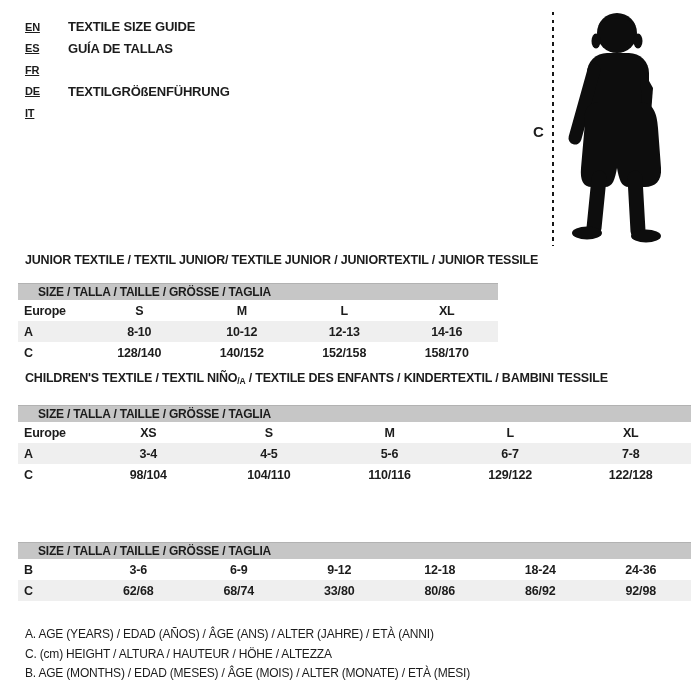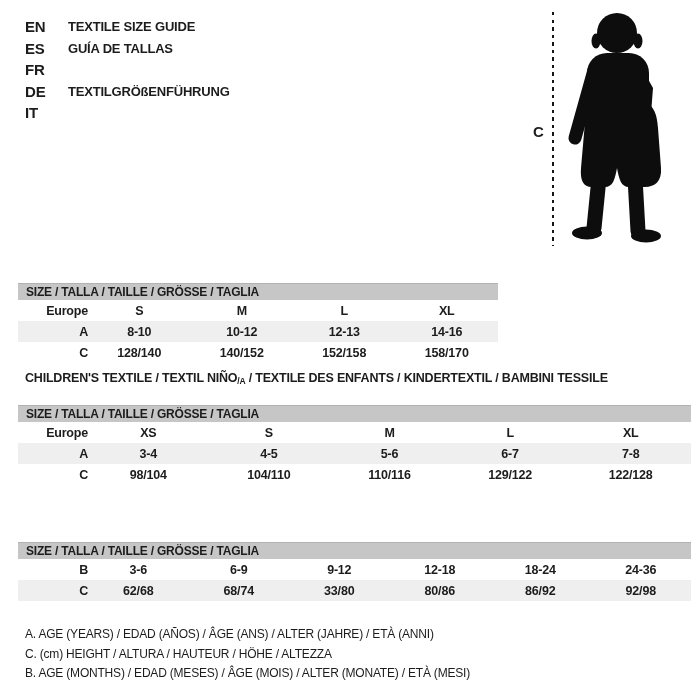--- a/index.html
+++ b/index.html
@@ -10,21 +10,21 @@
     background: #ffffff;
     font-family: "Liberation Sans", sans-serif;
     color: #1c1c1c;
     overflow: hidden;
     letter-spacing: -0.2px;
   }
 
   
   .lang-block { position: absolute; left: 25px; top: 16px; }
   .lang-row { display: flex; height: 21.5px; align-items: center; }
-  .lang-code { width: 43px; font-size: 15px; font-weight: 700; }
+  .lang-code { width: 43px; font-size: 11px; font-weight: 700; text-decoration: underline; }
   .lang-label { font-size: 13px; font-weight: 700; white-space: nowrap; }
 
   
   .measure-line {
     position: absolute; left: 552px; top: 12px; width: 2px; height: 234px;
     background: repeating-linear-gradient(to bottom, #161616 0 3.5px, transparent 3.5px 7.5px);
   }
   .measure-label {
     position: absolute; left: 533px; top: 123px;
     font-size: 15px; font-weight: 700;
@@ -37,28 +37,28 @@
     font-size: 12.5px; font-weight: 700; white-space: nowrap;
   }
   .sec-title .sub { font-size: 8.5px; vertical-align: -2px; }
   .sec-title-multi { line-height: 18px; }
 
   
   .stable { position: absolute; left: 18px; }
   .size-bar {
     height: 16px; line-height: 16px;
     background: #c6c6c6; border-top: 1px solid #b2b2b2;
-    padding-left: 8px; font-size: 12px; font-weight: 700;
+    padding-left: 20px; font-size: 12px; font-weight: 700;
   }
   .trow { display: grid; height: 21px; align-items: center; }
   .cols4 { grid-template-columns: 70px repeat(4, 1fr); }
   .cols5 { grid-template-columns: 70px repeat(5, 1fr); }
   .cols6 { grid-template-columns: 70px repeat(6, 1fr); }
   .trow.shade { background: #efefef; }
-  .lbl { padding-left: 6px; font-size: 12.5px; font-weight: 700; text-align: right; }
+  .lbl { padding-left: 6px; font-size: 12.5px; font-weight: 700; }
   .cell { text-align: center; font-size: 12.5px; font-weight: 700; }
 
   
   .legend { position: absolute; left: 25px; top: 625px; }
   .legend-line { font-size: 12px; font-weight: 400; line-height: 19.5px; white-space: nowrap; }
 </style>
 </head>
 <body>
 
 <div class="page">
@@ -107,20 +107,21 @@
                C57,169 55,177 47,177 L34,177 C25,177 22,170 23,158 Z"></path>
 
       <line x1="41" y1="168" x2="36" y2="218" stroke="#0d0d0d" stroke-width="15" stroke-linecap="round"></line>
       <line x1="77" y1="168" x2="80" y2="221" stroke="#0d0d0d" stroke-width="15" stroke-linecap="round"></line>
 
       <ellipse cx="29" cy="223" rx="15" ry="6.5"></ellipse>
       <ellipse cx="88" cy="226" rx="15" ry="6.5"></ellipse>
     </g>
   </svg>
 
+  <div class="sec-title" style="top: 253px;">JUNIOR TEXTILE / TEXTIL JUNIOR/ TEXTILE JUNIOR / JUNIORTEXTIL / JUNIOR TESSILE</div>
   <div class="stable" style="top: 283px; width: 480px;">
     <div class="size-bar">SIZE / TALLA / TAILLE / GRÖSSE / TAGLIA</div>
     <div class="trow cols4">
       <div class="lbl">Europe</div>
       <div class="cell">S</div>
       <div class="cell">M</div>
       <div class="cell">L</div>
       <div class="cell">XL</div>
     </div>
     <div class="trow cols4 shade">

